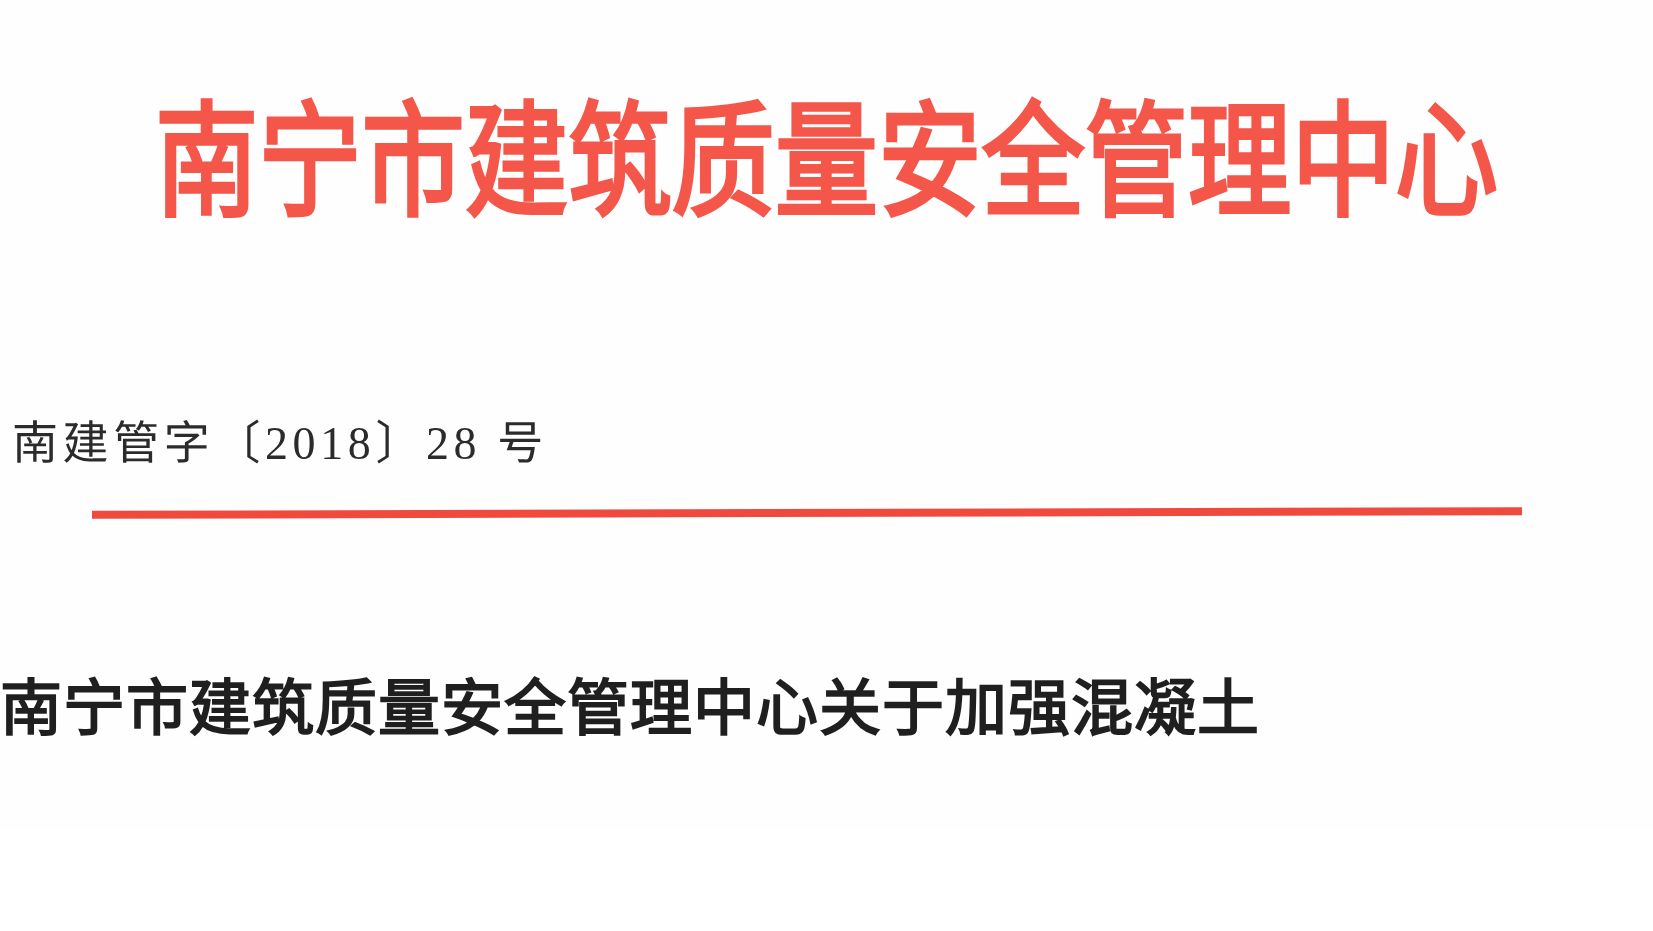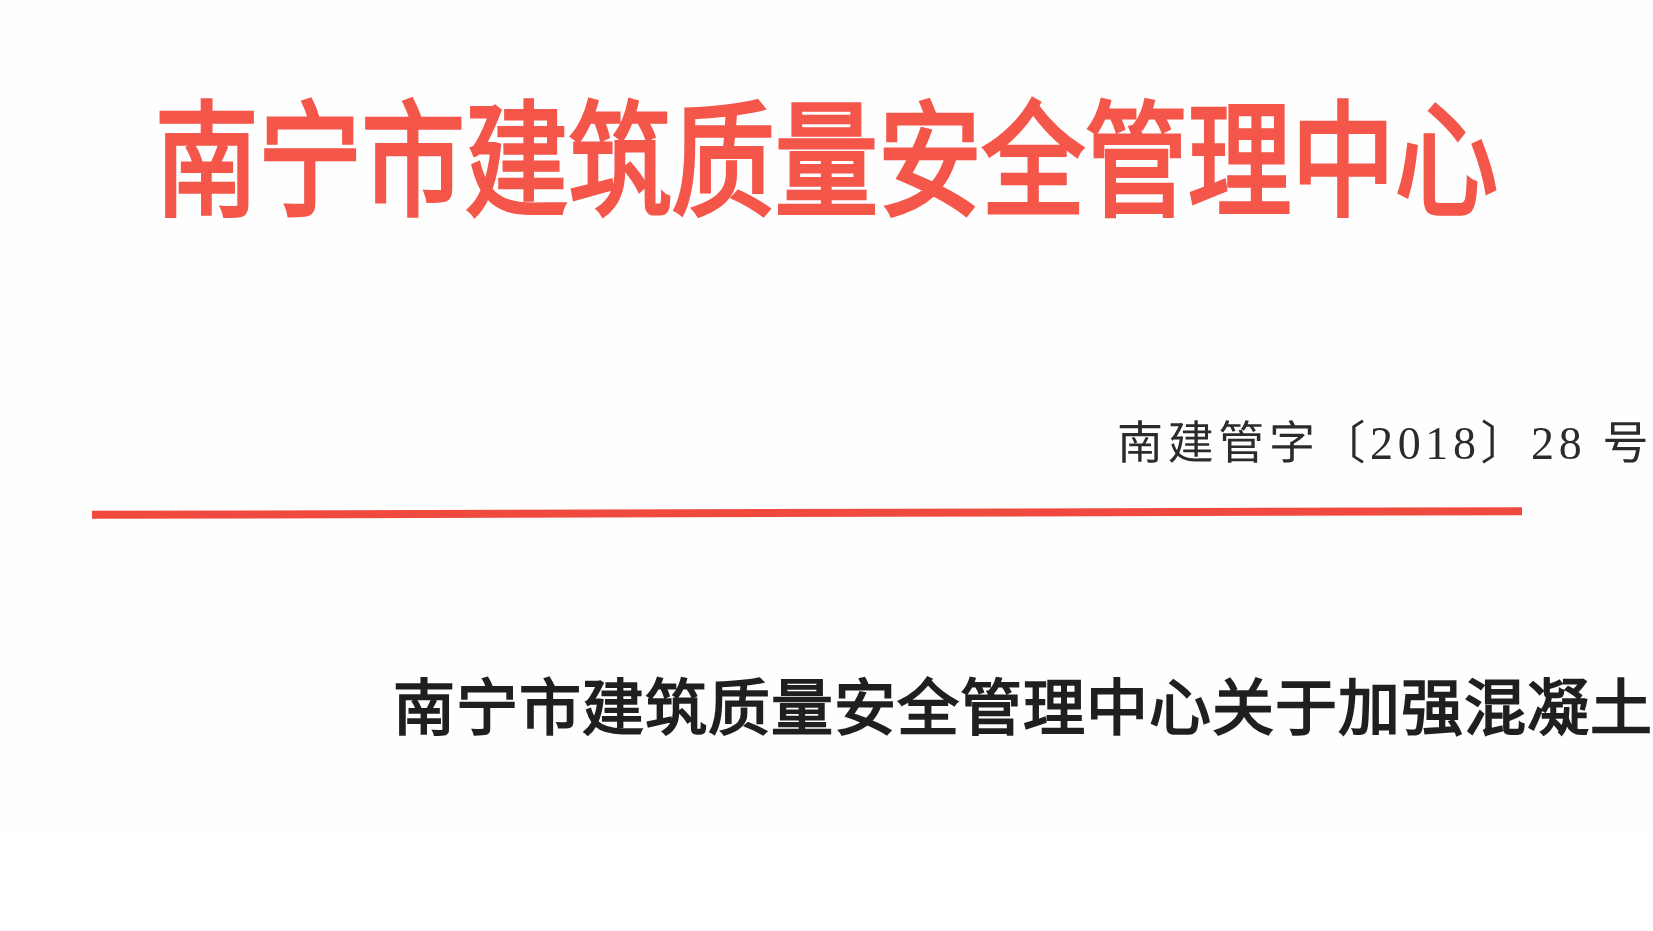--- a/index.html
+++ b/index.html
@@ -36,21 +36,21 @@
     transform: scaleX(0.82);
     transform-origin: 50% 50%;
     white-space: nowrap;
   }
   
   .docnum {
     position: absolute;
     top: 418px;
     left: 12px;
     right: 0;
-    text-align: right;
+    text-align: left;
     font-size: 46px;
     line-height: 1.15;
     font-weight: 400;
     color: #2b2b2b;
     letter-spacing: 0.10em;
     white-space: nowrap;
   }
   
   .rule {
     position: absolute;
@@ -61,21 +61,21 @@
     background: #f04a3e;
     transform: rotate(-0.15deg);
     transform-origin: 50% 50%;
   }
   
   .title {
     position: absolute;
     top: 662px;
     left: 0;
     right: 0;
-    text-align: right;
+    text-align: left;
     color: #1f1f1f;
     font-weight: 700;
     font-size: 62px;
     line-height: 94px;
     letter-spacing: 1px;
   }
   .title-line {
     white-space: nowrap;
   }
 </style>

